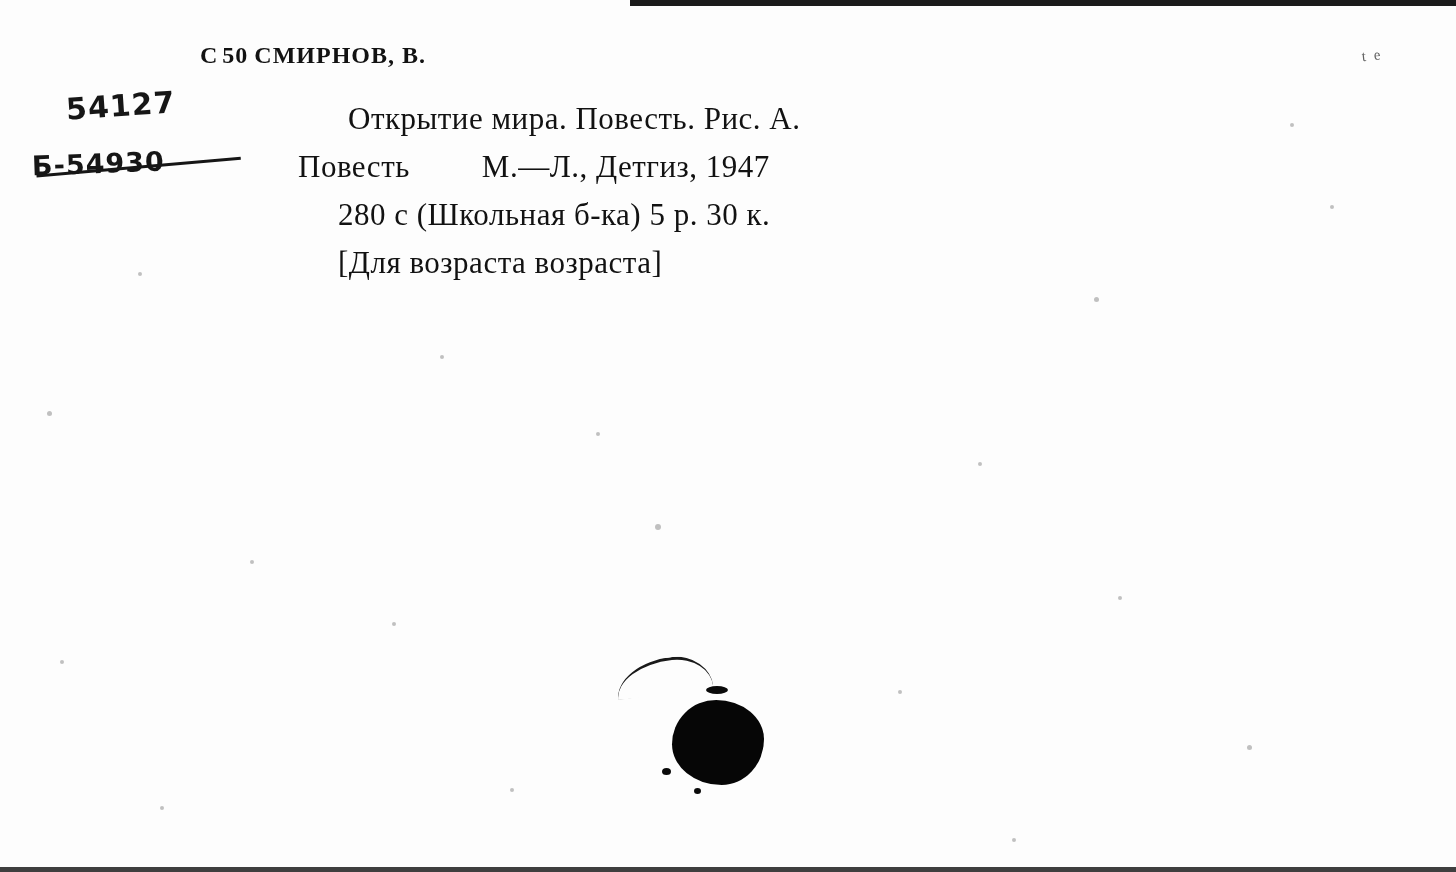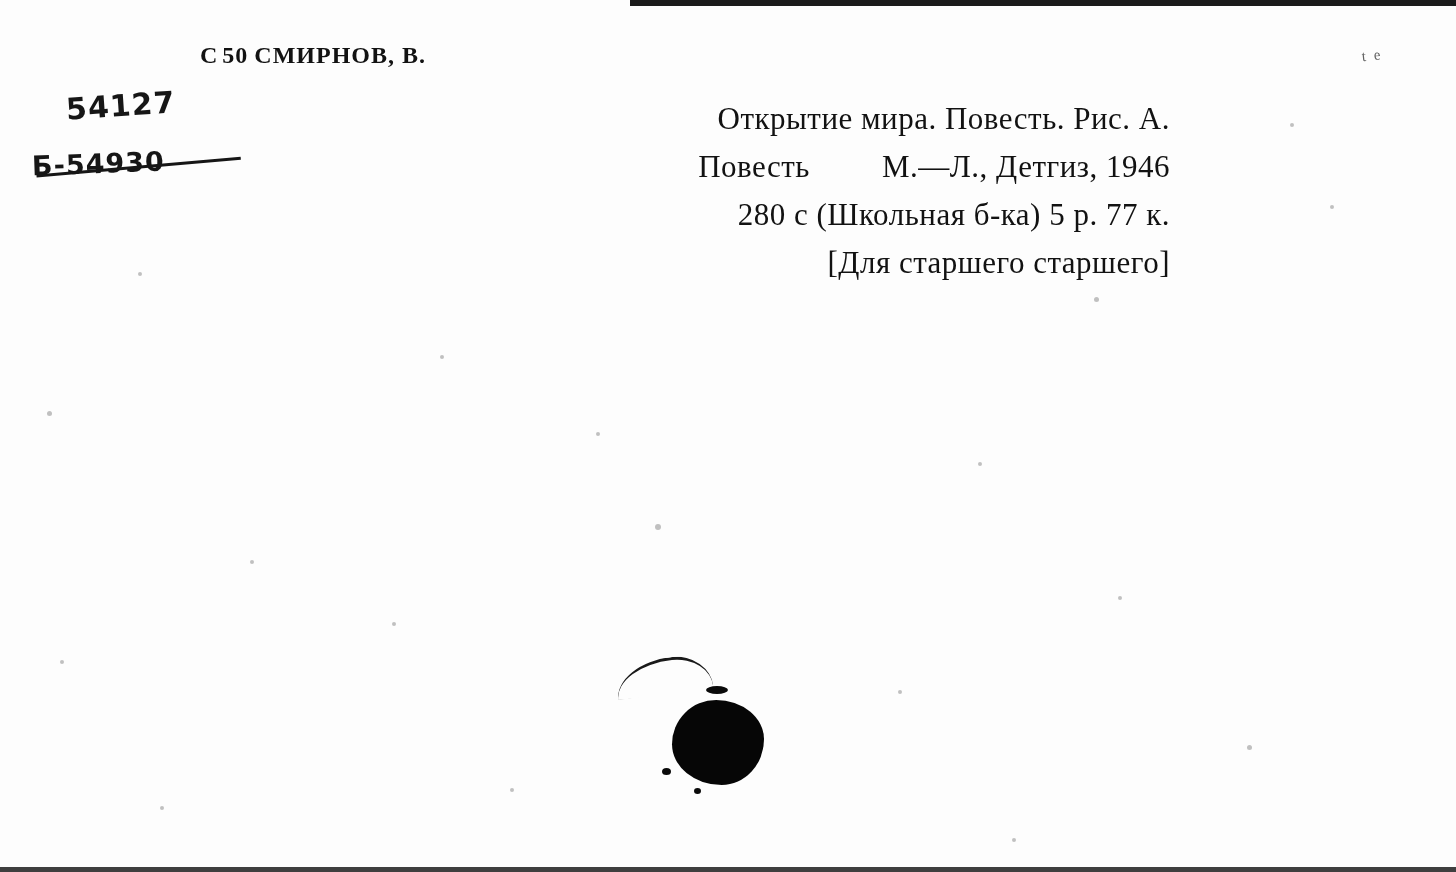--- a/index.html
+++ b/index.html
@@ -68,21 +68,20 @@
   .shelfmark .num { margin: 0 6px 0 4px; }
 
   .body-text {
     position: absolute;
     top: 95px;
     left: 290px;
     width: 880px;
     font-size: 31px;
     line-height: 48px;
     letter-spacing: .5px;
-    text-align: right;
   }
   .line {
     white-space: nowrap;
   }
   .line.l1 { padding-left: 58px; }
   .line.l2 { padding-left: 8px; }
   .line.l2 .gap { display: inline-block; width: 72px; }
   .line.l3 { padding-left: 48px; }
   .line.l4 { padding-left: 48px; }
 
@@ -160,24 +159,24 @@
 
   <div class="corner-mark">t e</div>
 
   <div class="shelfmark">
     <span>С</span><span class="num">50</span><span>СМИРНОВ, В.</span>
   </div>
 
   <div class="body-text">
     <div class="line l1">Открытие мира. Повесть. Рис. А.</div>
     <div class="line l2">
-      <span>Повесть</span><span class="gap"></span><span>М.—Л., Детгиз, 1946</span>
+      <span>Повесть</span><span class="gap"></span><span>М.—Л., Детгиз, 1947</span>
     </div>
-    <div class="line l3">280 с  (Школьная б-ка)  5 р. 77 к.</div>
-    <div class="line l4">[Для старшего старшего]</div>
+    <div class="line l3">280 с  (Школьная б-ка)  5 р. 30 к.</div>
+    <div class="line l4">[Для возраста возраста]</div>
   </div>
 
   <div class="hand hand-1">54127</div>
   <div class="hand hand-2">
     <span>Б-54930</span>
     <span class="strike"></span>
   </div>
 
   <div class="blot-wrap">
     <div class="blot-tail"></div>

